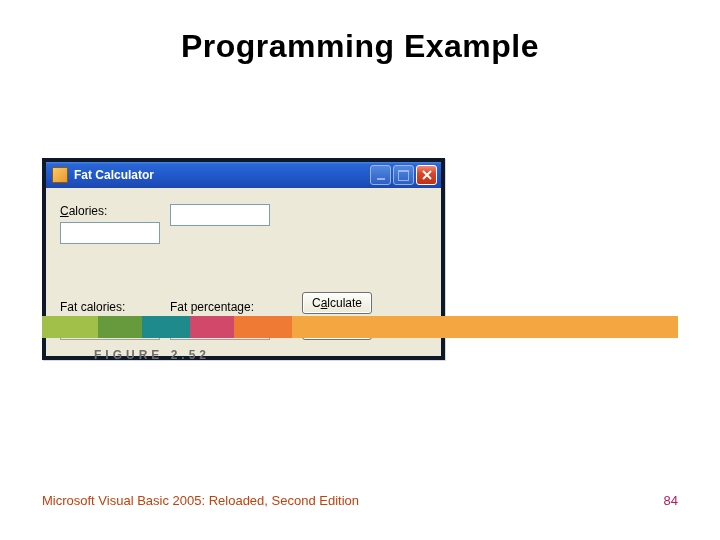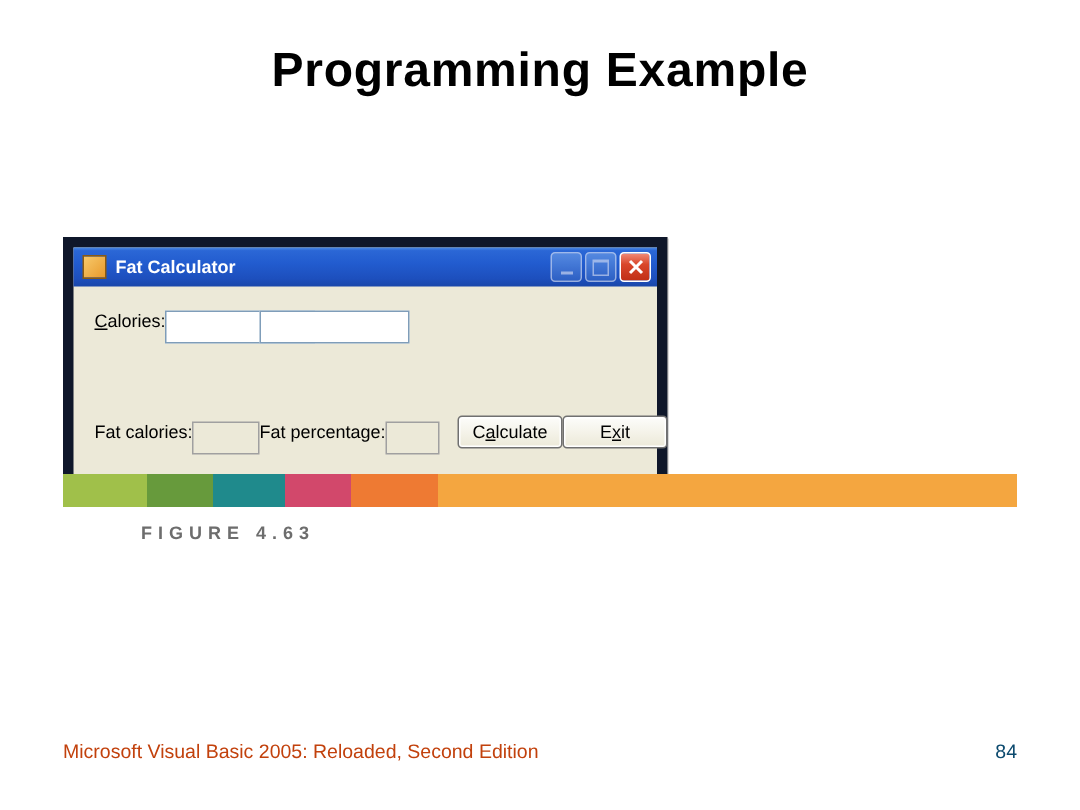--- a/index.html
+++ b/index.html
@@ -21,21 +21,21 @@
     font-size: 32px;
     font-weight: 700;
     color: #000;
     letter-spacing: 0.5px;
   }
   .window {
     position: absolute;
     top: 158px;
     left: 42px;
     width: 403px;
-    border: 7px solid #0f172a;
+    border: 4px solid #0f172a;
     background: #ece9d8;
     box-shadow: 1px 1px 0 rgba(0,0,0,0.15);
   }
   .titlebar {
     height: 26px;
     background: linear-gradient(to bottom, #4a8ae6 0%, #2b67d6 8%, #225ccf 40%, #1d4fbd 80%, #1a47aa 100%);
     display: flex;
     align-items: center;
     padding: 0 4px 0 6px;
     position: relative;
@@ -74,21 +74,21 @@
     background: linear-gradient(to bottom,#f08a77,#d9472b 40%,#c12f16);
   }
   .winbtn.min::before { content:""; display:block; width:8px; height:2px; background:#fff; margin-top:8px;}
   .winbtn.max::before { content:""; display:block; width:9px; height:8px; border:1px solid #fff; border-top-width:2px;}
   .winbtn.close svg { width:10px; height:10px; }
   .client {
     padding: 16px 14px 16px 14px;
   }
   .row { display:flex; align-items: flex-start; margin-bottom: 14px; }
   .row:last-child { margin-bottom: 0; margin-top: 48px; }
-  .field { display:flex; flex-direction:row; }
+  .field { display:flex; flex-direction:column; }
   .lbl { font-size:12px; color:#000; margin-bottom: 4px; white-space:nowrap; }
   .lbl .ul { text-decoration: underline; }
   .txt {
     height: 22px;
     background:#fff;
     border:1px solid #7f9db9;
     font-size:12px;
     padding:2px 4px;
   }
   .txt.readonly { background:#ece9d8; border:1px solid #a0a0a0; }
@@ -135,21 +135,21 @@
     bottom: 32px;
     left: 42px;
     font-size: 13px;
     color:#c2410c;
   }
   .footer-right {
     position:absolute;
     bottom: 32px;
     right: 42px;
     font-size: 13px;
-    color:#0c4a6e;
+    color:#be185d;
   }
 </style>
 </head>
 <body>
 
 <div class="slide-title">Programming Example</div>
 
 <div class="window">
   <div class="titlebar">
     <div class="titlebar-icon"></div>
@@ -196,16 +196,16 @@
 
 <div class="colorbar">
   <div class="cb1"></div>
     <div class="cb2"></div>
     <div class="cb3"></div>
     <div class="cb4"></div>
     <div class="cb5"></div>
     <div class="cb6"></div>
 </div>
 
-<div class="figlabel">FIGURE 4.63</div>
+<div class="figlabel">FIGURE 2.52</div>
 
 <div class="footer-left">Microsoft Visual Basic 2005: Reloaded, Second Edition</div>
 <div class="footer-right">84</div>
 
 </body></html>

